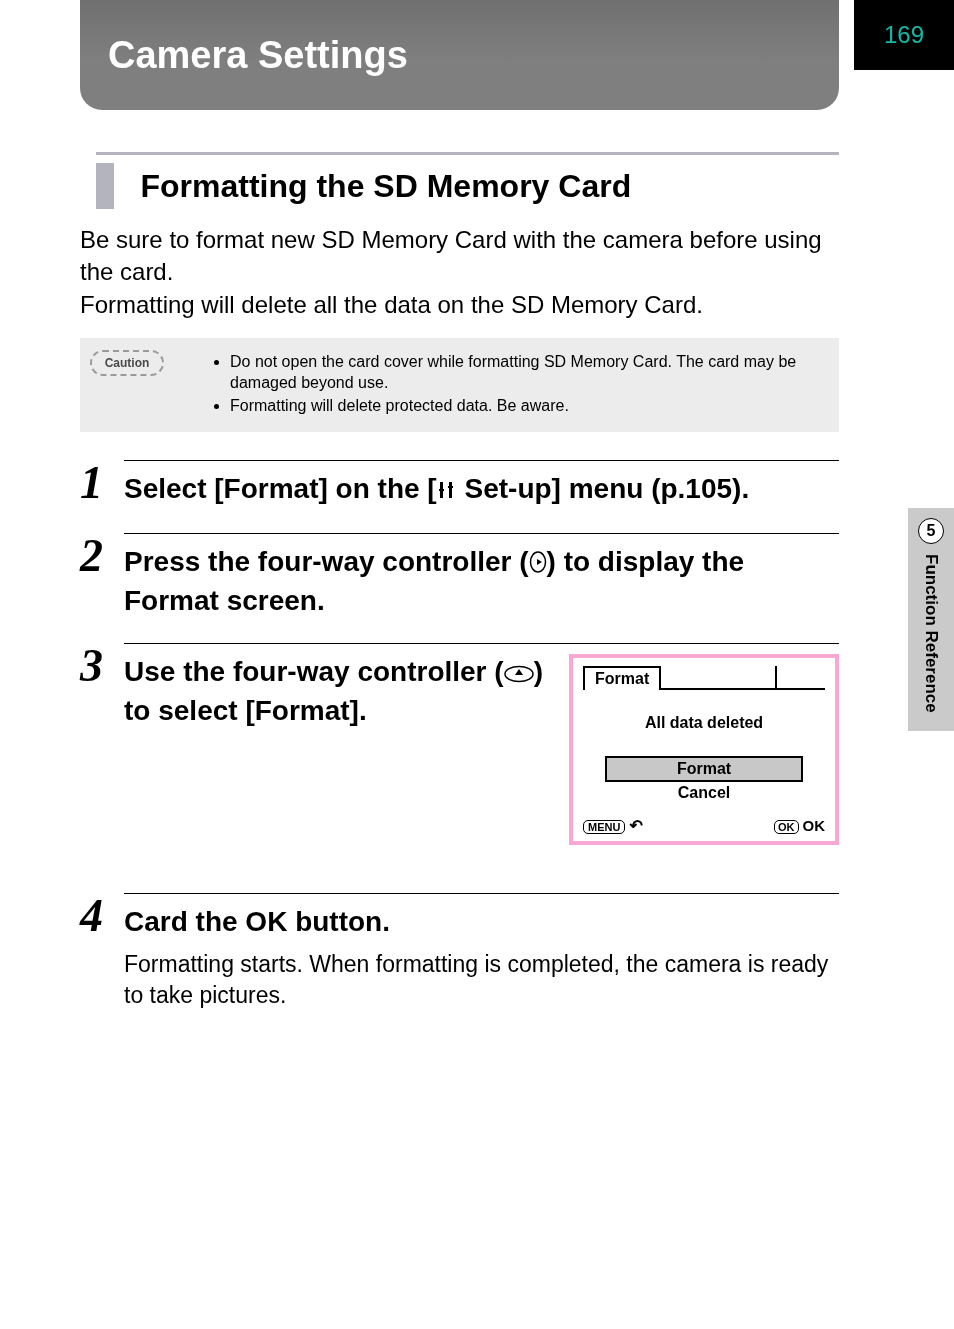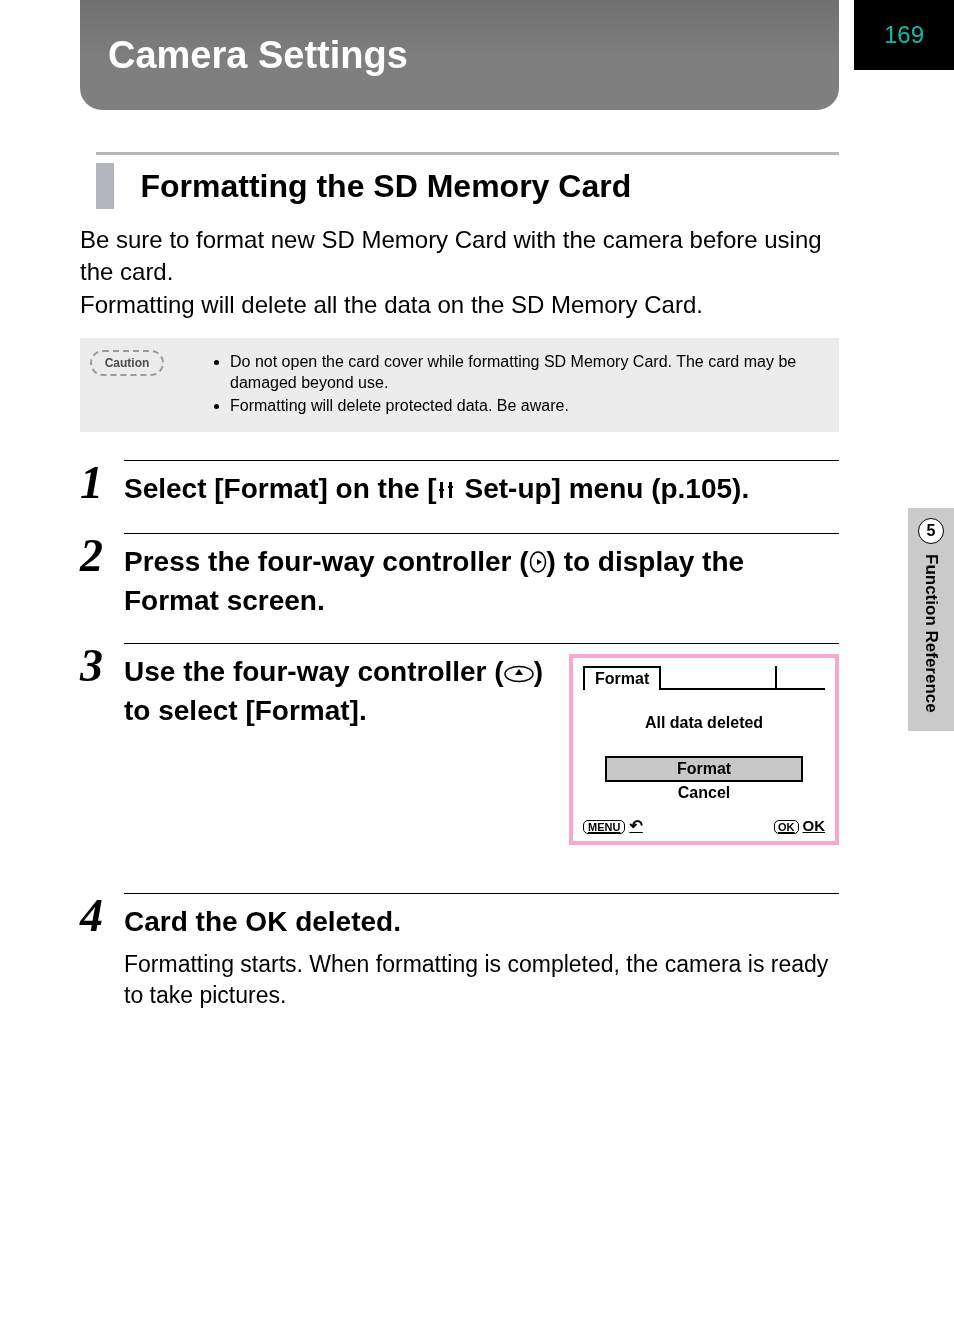--- a/index.html
+++ b/index.html
@@ -196,21 +196,20 @@
     border: 2px solid #000;
     background: #c8c8c8;
     margin: 0 22px;
   }
   .format-footer {
     display: flex;
     justify-content: space-between;
     align-items: center;
     margin-top: 12px;
     font-size: 14px;
-    text-decoration: underline;
   }
   .menu-btn {
     border: 1.5px solid #000;
     border-radius: 5px;
     padding: 0 4px;
     font-size: 11px;
     font-weight: bold;
   }
   .ok-btn {
     border: 1.5px solid #000;
@@ -353,21 +352,21 @@
             </div>
           </div>
         </div>
       </div>
     </div>
 
     <div class="step" style="margin-top:48px;">
       <div class="step-num">4</div>
       <div class="step-body">
         <div class="step-title">
-          <span>Card the </span><span class="ok-inline">OK</span><span> deleted.</span>
+          <span>Card the </span><span class="ok-inline">OK</span><span> button.</span>
         </div>
         <div class="step-desc">Formatting starts. When formatting is completed, the camera is ready to take pictures.</div>
       </div>
     </div>
 
   </div>
 
   <div class="side-tab">
     <div class="circled">5</div>
     <div class="vtext">Function Reference</div>

